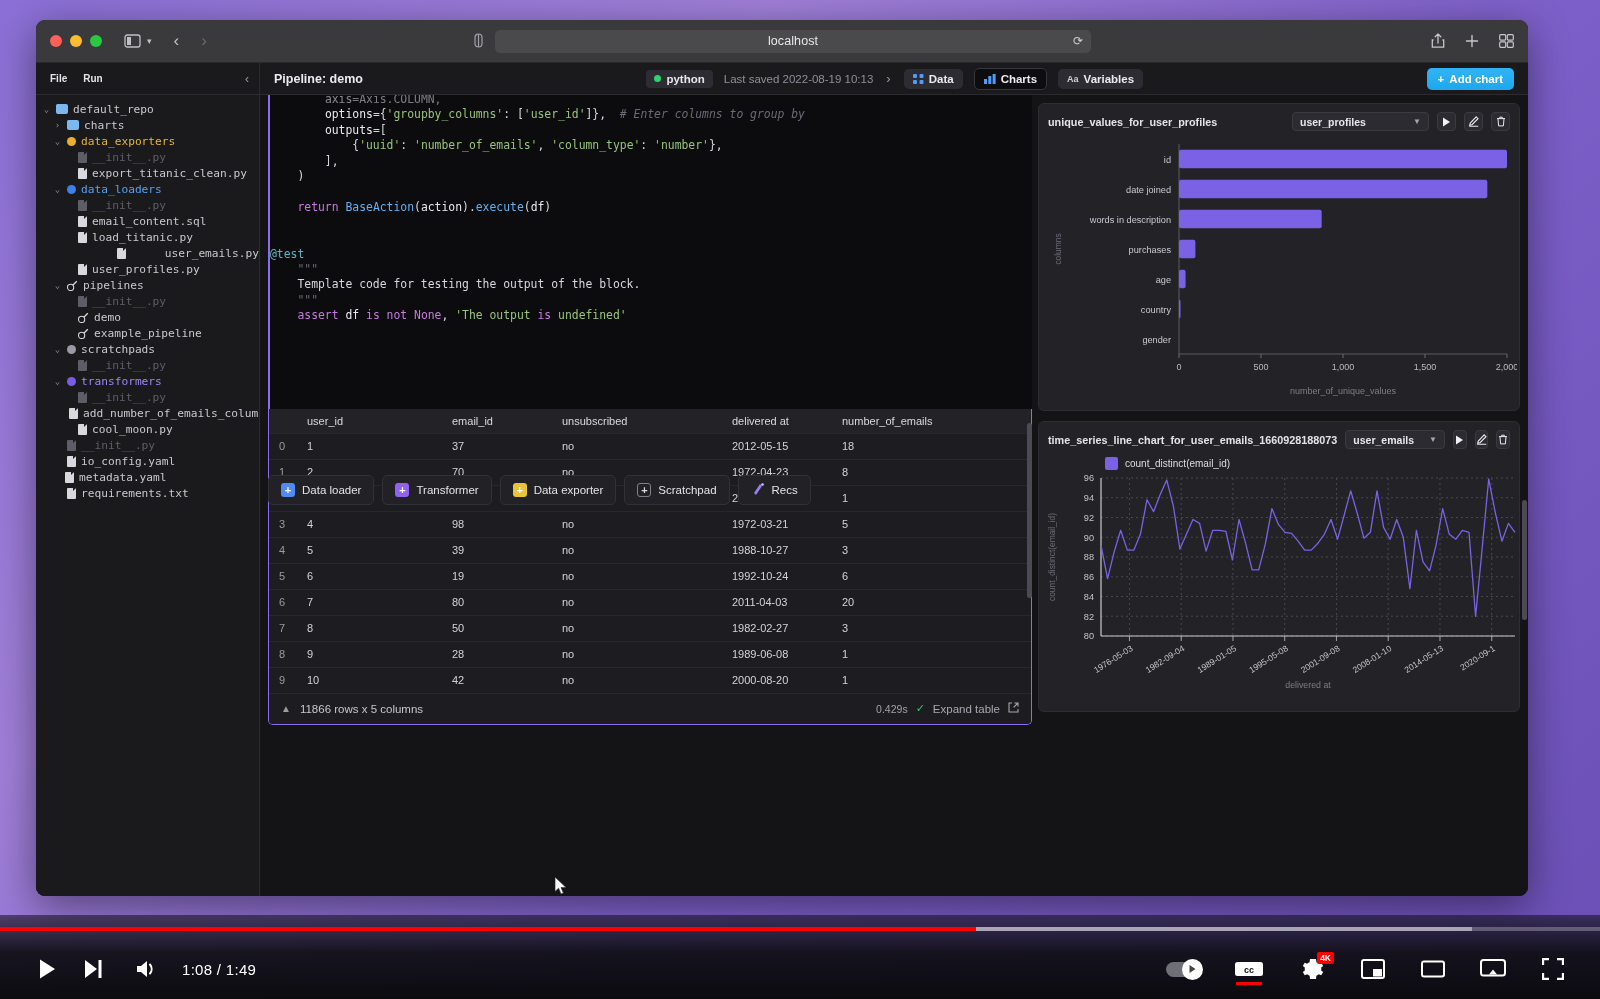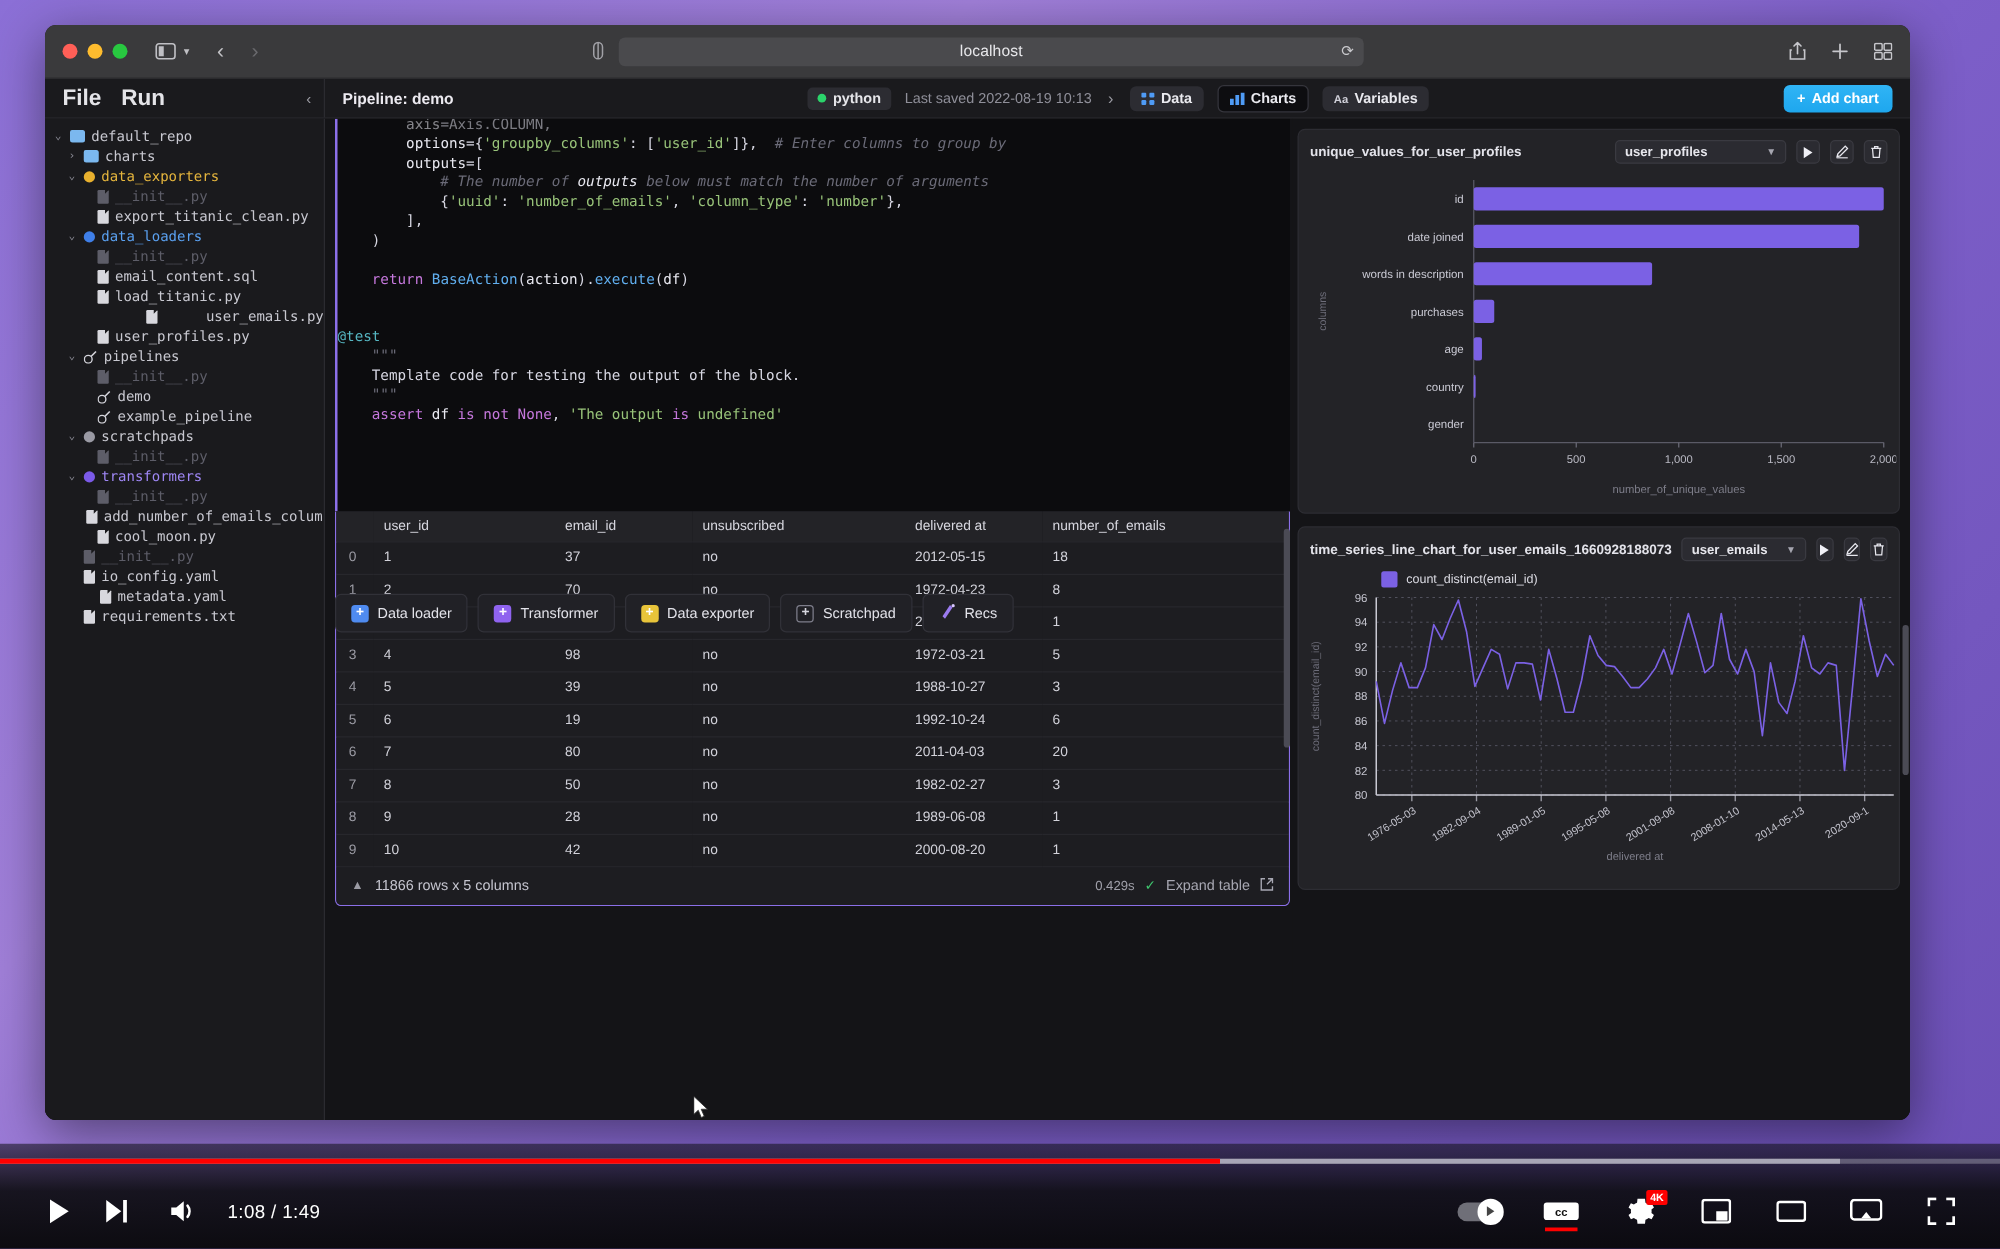--- a/index.html
+++ b/index.html
@@ -62,21 +62,21 @@
   
   .apptop {
     height: 32px; background: #1a1a1d;
     display: flex; align-items: stretch;
     border-bottom: 1px solid #2b2b30;
   }
   .menurow {
     width: 224px; display: flex; align-items: center; gap: 16px;
     padding: 0 14px; position: relative; border-right: 1px solid #2b2b30;
   }
-  .menurow .mi { font-size: 18px; color: #e4e4e8; font-weight: 600; }
+  .menurow .mi { font-size: 10px; color: #e4e4e8; font-weight: 600; }
   .menurow .collapse { position: absolute; right: 10px; color: #9a9aa2; font-size: 12px; }
   .pipelinebar {
     flex: 1; display: flex; align-items: center; padding: 0 14px;
     gap: 12px; position: relative;
   }
   .pipeline-title { font-size: 12.5px; color: #eceaf0; font-weight: 600; }
   .pipestatus { margin-left: auto; display: flex; align-items: center; gap: 11px; }
   .pybadge {
     display: inline-flex; align-items: center; gap: 5px;
     background: #2c2c32; border-radius: 4px; padding: 3px 8px;
@@ -487,39 +487,38 @@
             <div class="node dim" style="padding-left: 17px;">
               <span class="tw"></span>
               <span class="fileico"></span>
               <span>__init__.py</span>
             </div>
             <div class="node" style="padding-left: 17px;">
               <span class="tw"></span>
               <span class="fileico"></span>
               <span>io_config.yaml</span>
             </div>
-            <div class="node" style="padding-left: 30px;">
+            <div class="node" style="padding-left: 15px;">
               <span class="tw"></span>
               <span class="fileico"></span>
               <span>metadata.yaml</span>
             </div>
             <div class="node" style="padding-left: 17px;">
               <span class="tw"></span>
               <span class="fileico"></span>
               <span>requirements.txt</span>
             </div>
           </div>
 
       <div class="center">
 
         <div class="codearea" id="codearea">
               <div class="codeline" style="opacity: 0.55; margin-top: -3px;">        <span class="c-wht">axis</span>=Axis.COLUMN,</div>
               <div class="codeline">        <span class="c-wht">options</span>={<span class="c-str">'groupby_columns'</span>: [<span class="c-str">'user_id'</span>]},  <span class="c-com"># Enter columns to group by</span></div>
               <div class="codeline">        <span class="c-wht">outputs</span>=[</div>
-              <div class="codeline">            <span class="c-com"># The number of <span class="c-wht">outputs</span> below must match the number of arguments</span></div>
               <div class="codeline">            {<span class="c-str">'uuid'</span>: <span class="c-str">'number_of_emails'</span>, <span class="c-str">'column_type'</span>: <span class="c-str">'number'</span>},</div>
               <div class="codeline">        ],</div>
               <div class="codeline">    )</div>
               <div class="codeline">&nbsp;</div>
               <div class="codeline">    <span class="c-key">return</span> <span class="c-fn">BaseAction</span>(<span class="c-wht">action</span>).<span class="c-fn">execute</span>(<span class="c-wht">df</span>)</div>
               <div class="codeline">&nbsp;</div>
               <div class="codeline">&nbsp;</div>
               <div class="codeline"><span class="c-dec">@test</span></div>
               <div class="codeline">    <span class="c-com">"""</span></div>
               <div class="codeline">    Template code for testing the output of the block.</div>

